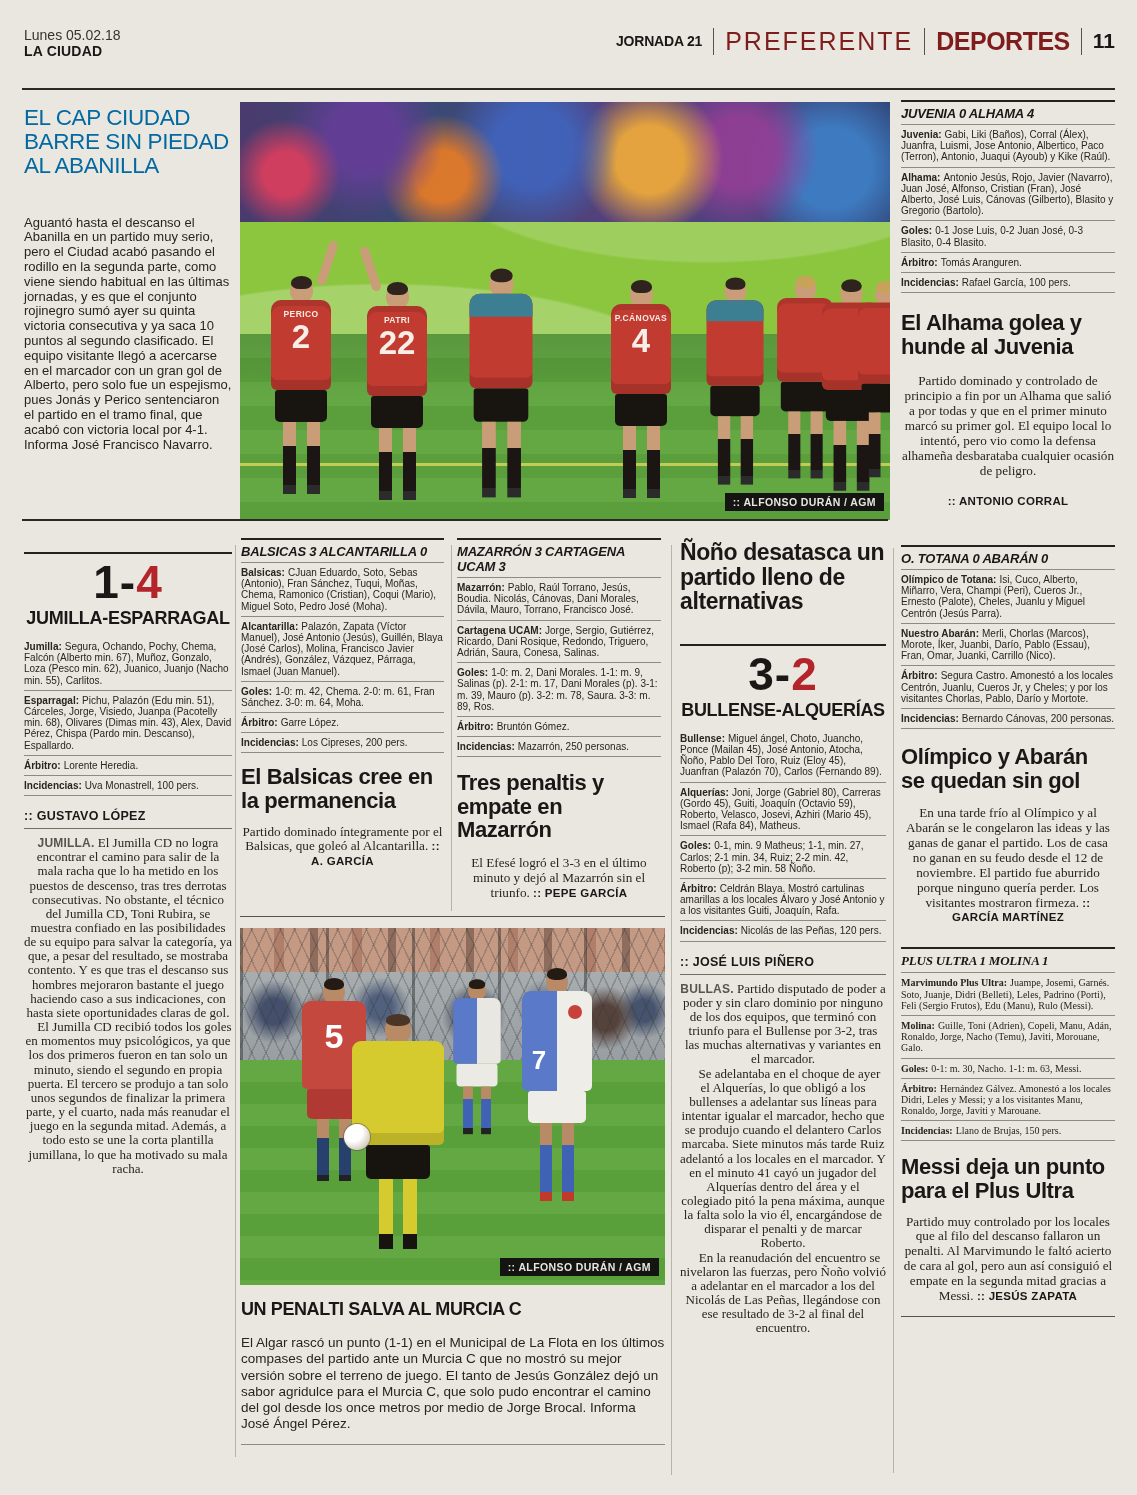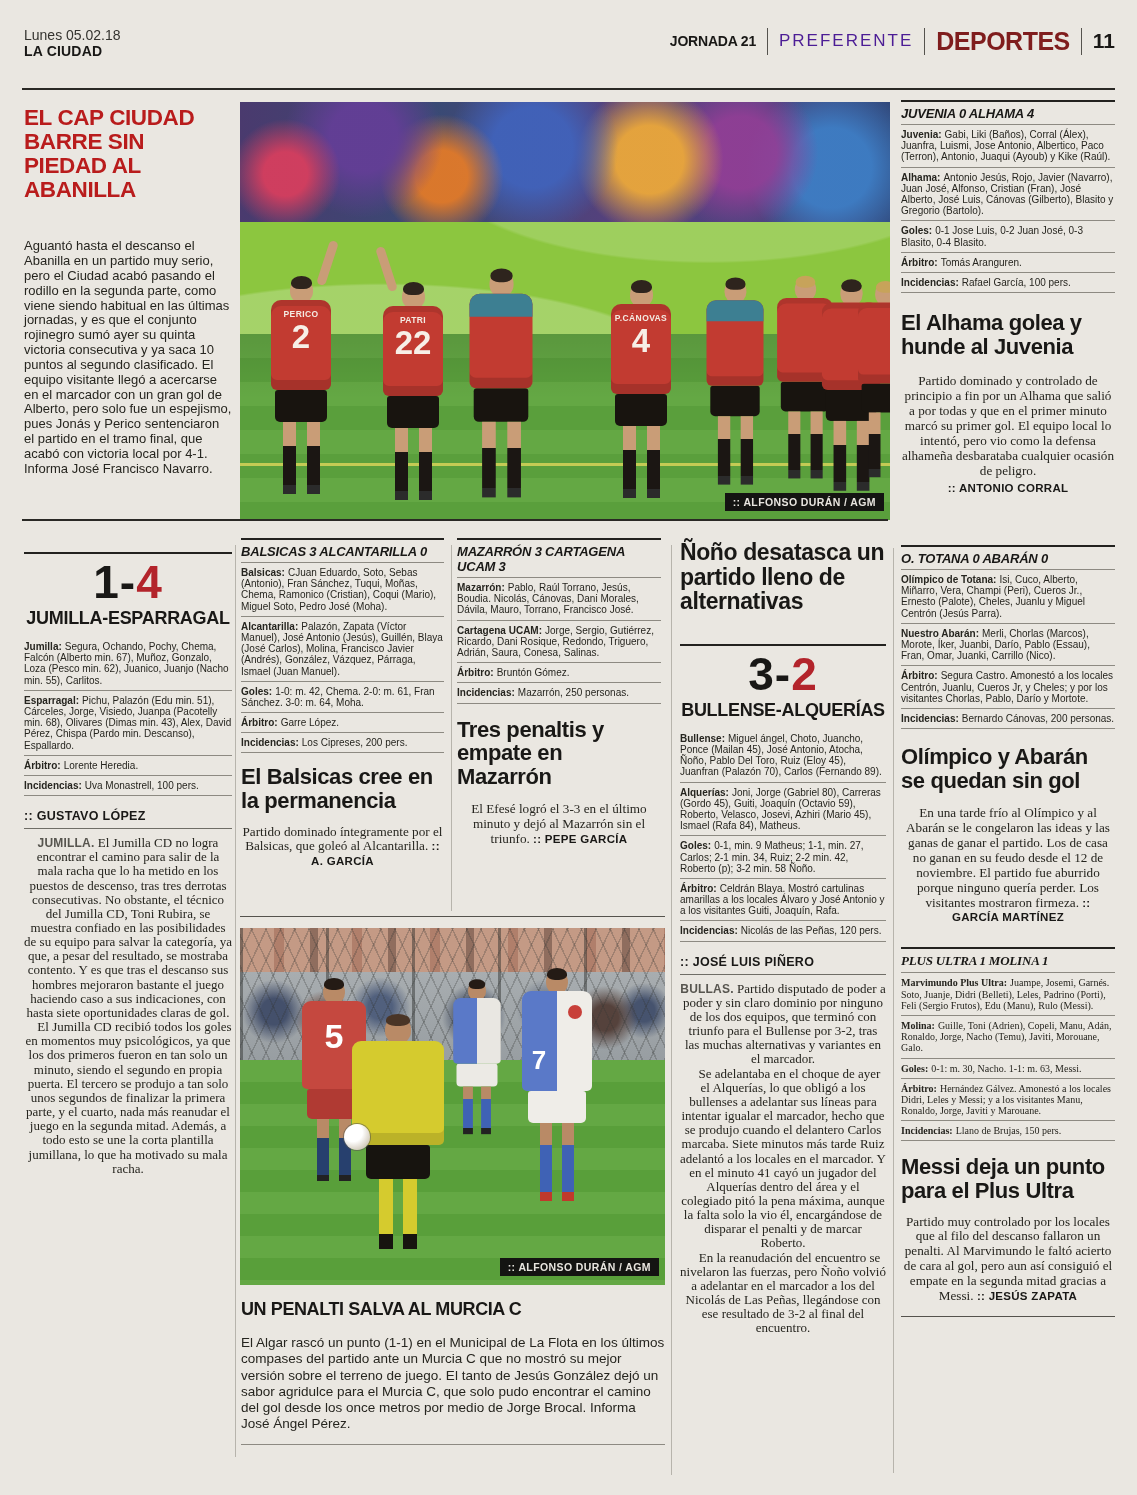--- a/index.html
+++ b/index.html
@@ -6,33 +6,33 @@
   body{background:#d8d5cf;}
   .page{position:relative;width:1137px;height:1495px;background:#eae7e1;
     font-family:"Liberation Sans",sans-serif;color:#22211e;overflow:hidden;margin:0 auto;}
   
   .hdr-left{position:absolute;left:24px;top:27px;line-height:1.15;}
   .hdr-date{font-size:14px;color:#34332f;}
   .hdr-brand{font-size:14px;font-weight:800;letter-spacing:.2px;color:#191816;}
   .hdr-right{position:absolute;right:22px;top:24px;display:flex;align-items:center;gap:11px;height:34px;}
   .hdr-sep{width:1px;height:27px;background:#55534e;}
   .hdr-jornada{font-size:14px;font-weight:800;letter-spacing:-.2px;color:#191816;}
-  .hdr-league{font-size:17px;font-weight:400;letter-spacing:2px;color:#4c1d95;}
+  .hdr-league{font-size:25px;font-weight:400;letter-spacing:2px;color:#7f1d1d;}
   .hdr-section{font-size:25px;font-weight:800;letter-spacing:-.5px;color:#7f1d1d;}
   .hdr-page{font-size:21px;font-weight:800;color:#191816;}
   .rule{position:absolute;background:#2a2925;}
   
-  .lead-hl{font-size:22.5px;line-height:1.06;font-weight:700;letter-spacing:-.4px;color:#b91c1c;margin:0;}
+  .lead-hl{font-size:22.5px;line-height:1.06;font-weight:400;letter-spacing:-.4px;color:#0369a1;margin:0;}
   .col-hl{font-size:22px;line-height:1.07;font-weight:800;letter-spacing:-.4px;color:#191816;margin:0;}
   .body-sans{font-size:13px;line-height:1.14;color:#26251f;}
   .body-serif{font-family:"Liberation Serif","DejaVu Serif",serif;font-size:13px;line-height:1.09;color:#26251f;text-align:center;}
   .body-serif p{margin:0;}
   .body-serif p.indent{text-indent:13px;}
   .sig{font-family:"Liberation Sans",sans-serif;font-size:11.5px;font-weight:800;letter-spacing:.3px;color:#191816;}
-  .sig-block{display:block;margin-top:4px;}
+  .sig-block{display:block;margin-top:17px;}
   .lead-in{font-family:"Liberation Sans",sans-serif;font-weight:800;font-size:12px;color:#57554f;letter-spacing:.2px;}
   
   .match-box{border-top:2px solid #23221f;}
   .match-title{font-size:13px;font-weight:800;font-style:italic;letter-spacing:-.2px;
     padding:4px 0 3px;border-bottom:1px solid #8d8a82;margin:0;color:#191816;}
   .rec{font-size:10px;line-height:1.12;padding:4px 0;border-bottom:1px solid #8d8a82;margin:0;color:#26251f;}
   .rec-label{font-weight:800;margin-right:3px;}
   .score-block{border-top:2px solid #23221f;margin-top:12px;padding-top:5px;text-align:center;}
   .score{font-size:46px;font-weight:800;line-height:1;letter-spacing:1px;color:#191816;}
   .score .away{color:#b3242b;}
@@ -154,21 +154,21 @@
         <div class="pname">PERICO</div>
         <div class="pnum">2</div>
       </div>
       <div class="shorts"></div>
       <div class="legs">
           <div class="leg"></div>
           <div class="leg"></div>
         </div>
     </div>
 
-    <div class="pl" style="left:140px;bottom:20px;text-decoration:underline;">
+    <div class="pl" style="left:124px;bottom:20px;text-decoration:underline;">
       <div class="arm arm-up-l"></div>
       <div class="head">
           <div class="hair"></div>
         </div>
       <div class="torso">
         <div class="pname">PATRI</div>
         <div class="pnum">22</div>
       </div>
       <div class="shorts"></div>
       <div class="legs">
@@ -335,20 +335,21 @@
   </div>
 
   <div class="abs" style="left:457px;top:538px;width:204px;">
     <section class="match-box">
       <h3 class="match-title">MAZARRÓN 3 CARTAGENA UCAM 3</h3>
 
         <p class="rec"><b class="rec-label">Mazarrón:</b><span>Pablo, Raúl Torrano, Jesús, Boudia. Nicolás, Cánovas, Dani Morales, Dávila, Mauro, Torrano, Francisco José.</span></p>
 
         <p class="rec"><b class="rec-label">Cartagena UCAM:</b><span>Jorge, Sergio, Gutiérrez, Ricardo, Dani Rosique, Redondo, Triguero, Adrián, Saura, Conesa, Salinas.</span></p>
 
+        <p class="rec"><b class="rec-label">Goles:</b><span>1-0: m. 2, Dani Morales. 1-1: m. 9, Salinas (p). 2-1: m. 17, Dani Morales (p). 3-1: m. 39, Mauro (p). 3-2: m. 78, Saura. 3-3: m. 89, Ros.</span></p>
 
         <p class="rec"><b class="rec-label">Árbitro:</b><span>Bruntón Gómez.</span></p>
 
         <p class="rec"><b class="rec-label">Incidencias:</b><span>Mazarrón, 250 personas.</span></p>
 
     </section>
     <h2 class="col-hl" style="margin-top:14px;">Tres penaltis y empate en Mazarrón</h2>
     <div class="body-serif" style="margin-top:14px;font-size:13.2px;line-height:1.13;">
       <span>El Efesé logró el 3-3 en el último minuto y dejó al Mazarrón sin el triunfo.</span>
       <b class="sig">:: PEPE GARCÍA</b>

